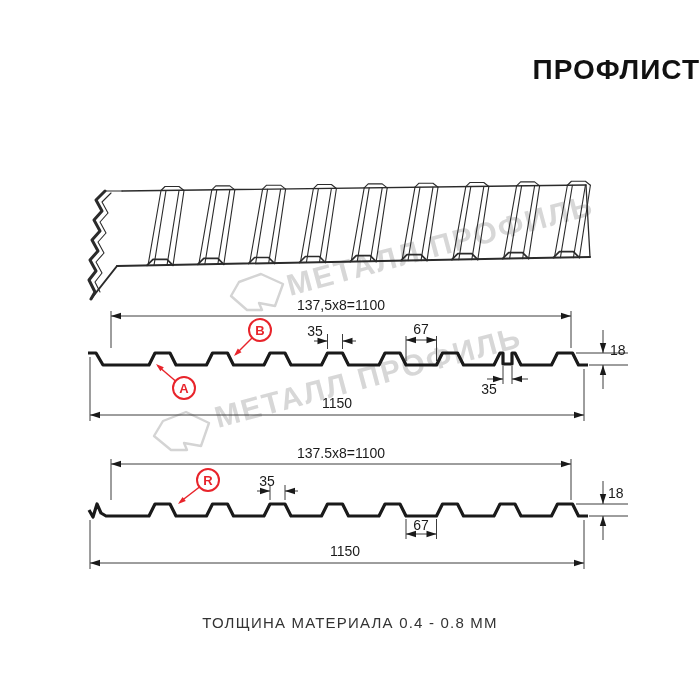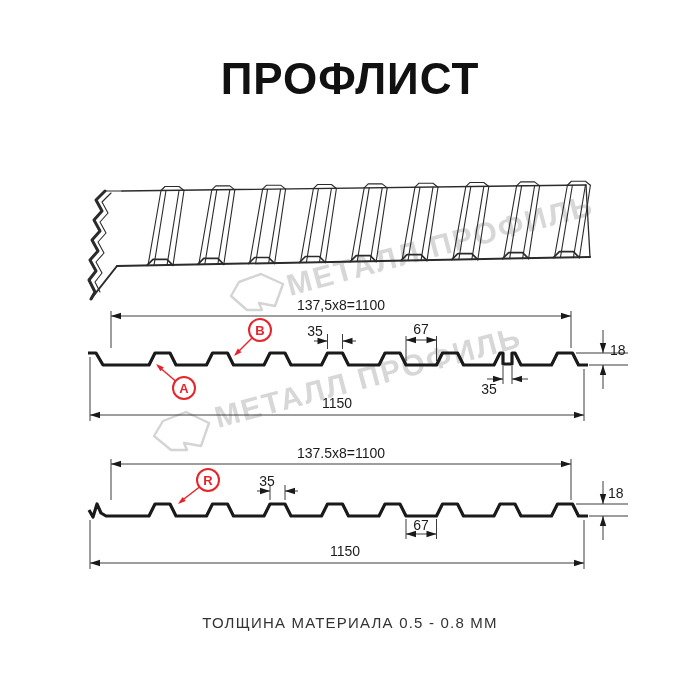--- a/index.html
+++ b/index.html
@@ -1,19 +1,19 @@
 <!DOCTYPE html>
 <html><head>
 <meta charset="utf-8">
 <style>
   html,body{margin:0;padding:0;background:#ffffff;}
   .stage{position:relative;width:700px;height:700px;background:#fff;overflow:hidden;
          font-family:"Liberation Sans",sans-serif;}
-  .title{position:absolute;top:54px;left:0;width:700px;text-align:center;
-         font-size:44px;font-weight:bold;letter-spacing:1px;color:#111;}
+  .title{position:absolute;top:54px;left:0;width:700px;text-align:right;
+         font-size:28px;font-weight:bold;letter-spacing:1px;color:#111;}
   .subtitle{position:absolute;top:100px;left:0;width:700px;text-align:center;
          font-size:18px;font-weight:600;letter-spacing:1px;color:#222;}
   .footer{position:absolute;top:614px;left:0;width:700px;text-align:center;
          font-size:15px;font-weight:500;letter-spacing:1.2px;color:#333;}
   svg{position:absolute;top:0;left:0;}
   .dimtxt{font-family:"Liberation Sans",sans-serif;font-size:14px;fill:#1a1a1a;}
   .wmtxt{font-family:"Liberation Sans",sans-serif;font-size:30px;font-weight:bold;
          letter-spacing:2px;fill:#d7d7d7;}
   .callout{font-family:"Liberation Sans",sans-serif;font-size:13px;font-weight:600;}
 </style>
@@ -227,14 +227,14 @@
         <circle cx="208" cy="480" r="11"></circle>
         <path stroke-width="1.5" d="M199.5 487 L180 502"></path>
       </g>
       <g fill="#e8242b">
         <polygon points="178,504 182.6,497 185.8,501"></polygon>
       </g>
       <text class="callout" fill="#e8242b" x="208" y="484.5" text-anchor="middle">R</text>
     </g>
   </svg>
 
-  <div class="footer">ТОЛЩИНА МАТЕРИАЛА 0.5 - 0.8 ММ</div>
+  <div class="footer">ТОЛЩИНА МАТЕРИАЛА 0.4 - 0.8 ММ</div>
 </div>
 
 </body></html>

